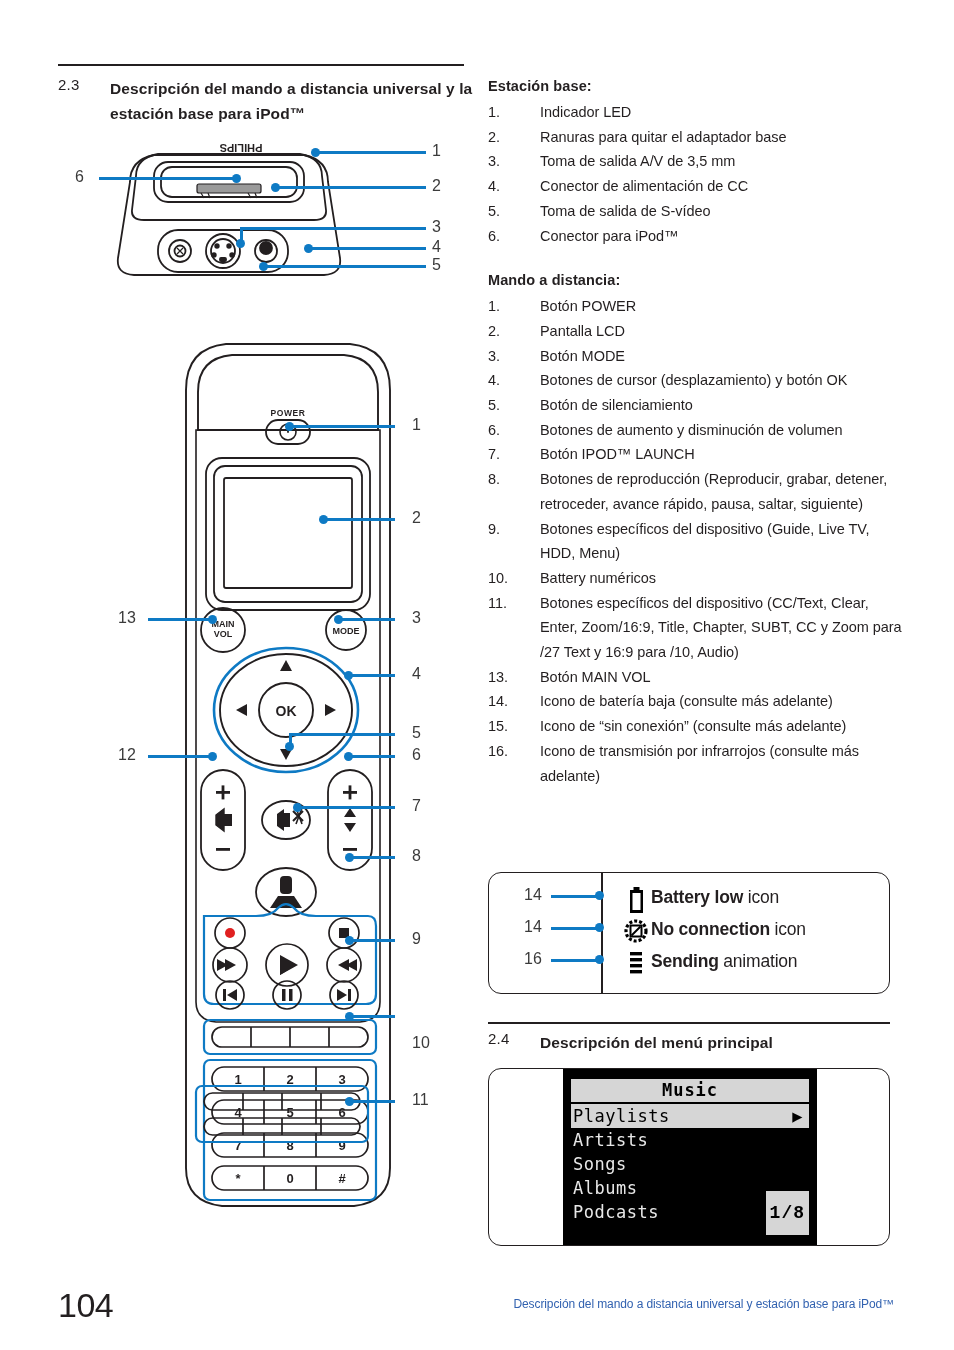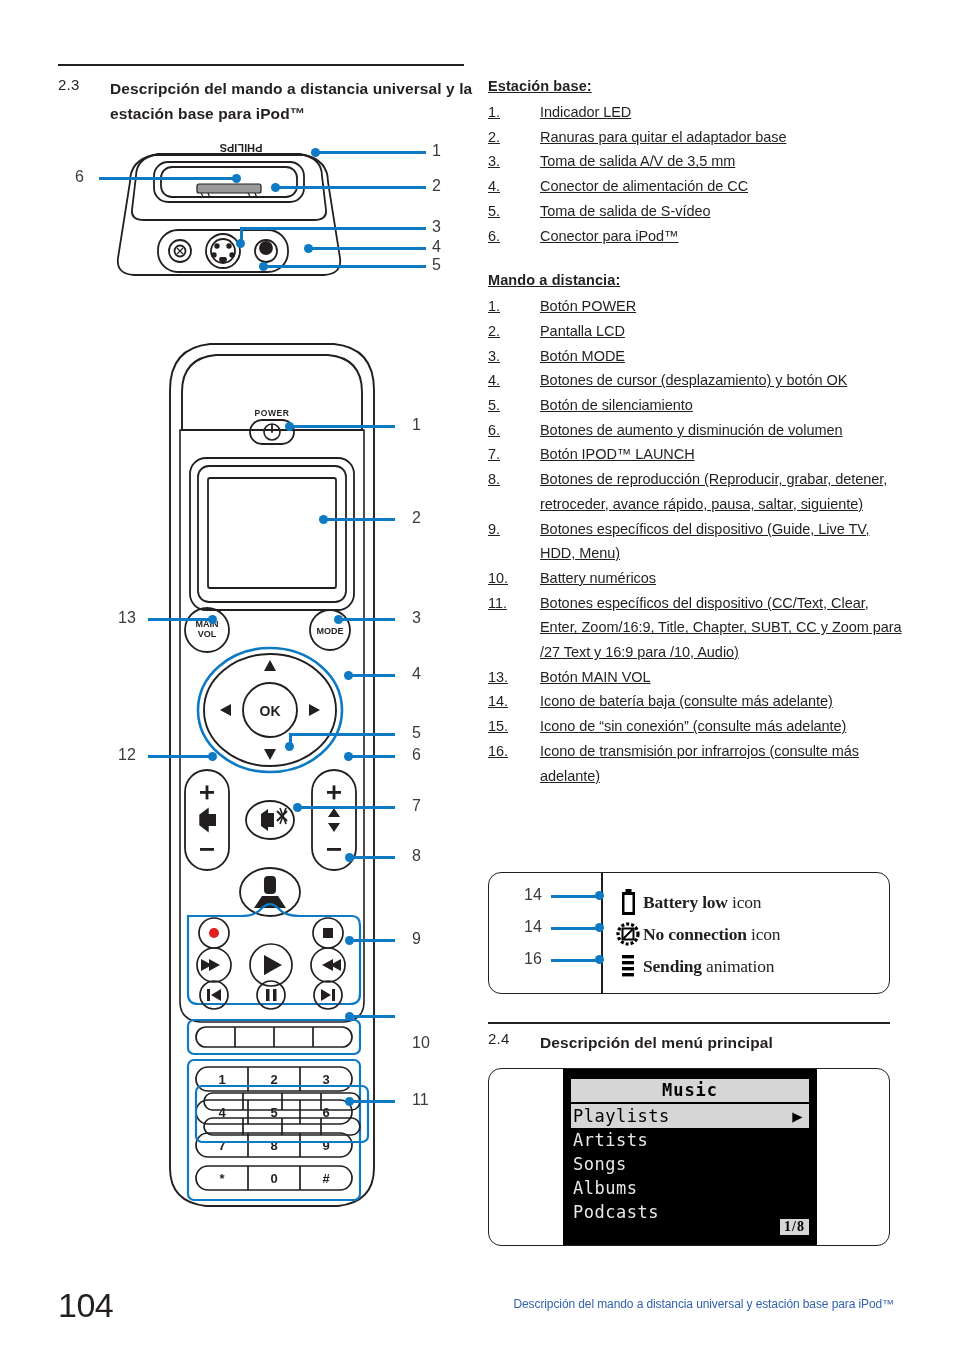--- a/index.html
+++ b/index.html
@@ -12,44 +12,44 @@
 
   
   .rule{position:absolute;height:2px;background:#231f20;}
   .sec-num{font-weight:normal;font-size:15px;letter-spacing:.2px;}
   .sec-title{font-weight:bold;font-size:15.5px;line-height:25px;letter-spacing:.1px;}
   #h23{position:absolute;left:58px;top:76px;width:420px;display:flex;}
   #h23 .sec-num{width:52px;flex:none;}
   #h23 .sec-title{flex:1;}
 
   
-  #right-col{position:absolute;left:488px;top:78px;width:420px;text-decoration:underline;}
+  #right-col{position:absolute;left:488px;top:78px;width:420px;}
   .list-head{font-weight:bold;font-size:14.5px;margin:0 0 6px 0;letter-spacing:.1px;}
   ul.numlist{list-style:none;margin:0 0 0 0;padding:0;}
   ul.numlist li{display:flex;font-size:14.5px;line-height:24.7px;letter-spacing:-.05px;}
   ul.numlist li .n{width:52px;flex:none;}
   ul.numlist li .t{flex:1;}
   .gap{height:24px;}
   .co-line{position:absolute;height:3px;background:#0e7ac4;}
   .co-dot{position:absolute;width:9px;height:9px;border-radius:50%;background:#0e7ac4;}
   .co-num{position:absolute;font-size:16px;color:#3b3b3b;font-family:"Liberation Sans",sans-serif;}
 
   
   #base-art{position:absolute;left:58px;top:132px;width:410px;height:165px;}
 
   
-  #remote-art{position:absolute;left:152px;top:330px;width:300px;height:890px;}
+  #remote-art{position:absolute;left:168px;top:330px;width:300px;height:890px;}
 
   
   #icon-box{
     position:absolute;left:488px;top:872px;width:402px;height:122px;
     border:1.6px solid #231f20;border-radius:13px;box-sizing:border-box;
   }
   #icon-box .divider{position:absolute;left:112px;top:0;bottom:0;width:1.6px;background:#231f20;}
-  .icon-row{position:absolute;left:124px;display:flex;align-items:center;height:30px;font-family:Liberation Serif, serif;}
+  .icon-row{position:absolute;left:132px;display:flex;align-items:flex-start;height:30px;}
   .icon-row .glyph{width:30px;flex:none;display:flex;align-items:center;justify-content:center;}
   .icon-row .lbl{font-size:17.5px;letter-spacing:-.2px;}
   .icon-row .lbl b{font-weight:bold;}
   .icon-row .lbl span{font-weight:normal;}
 
   
   #h24{position:absolute;left:488px;top:1030px;width:420px;display:flex;}
   #h24 .sec-num{width:52px;flex:none;}
   #h24 .sec-title{flex:1;}
 
@@ -68,22 +68,22 @@
     letter-spacing:1px;height:23px;line-height:23px;margin:4px 2px 2px 2px;
   }
   .lcd-item{
     color:#e8e8e8;font-family:"DejaVu Sans Mono",monospace;font-size:17px;
     height:24px;line-height:24px;padding-left:4px;letter-spacing:.5px;position:relative;
   }
   .lcd-item.sel{background:#d6d6d6;color:#000;margin:0 2px;padding-left:2px;}
   .lcd-item .arrow{position:absolute;right:6px;top:0;}
   .lcd-page{
     position:absolute;right:8px;bottom:12px;background:#d6d6d6;color:#000;
-    font-family:Liberation Serif, serif;font-weight:bold;font-size:14px;
-    padding:0 4px;letter-spacing:1px;
+    font-family:Liberation Mono, monospace;font-weight:bold;font-size:18px;
+    padding:12px 4px;letter-spacing:1px;
   }
 
   
   #page-no{position:absolute;left:58px;top:1286px;font-size:34px;letter-spacing:-.5px;color:#231f20;}
   #footer-text{position:absolute;right:60px;top:1297px;font-size:12px;color:#3262b0;letter-spacing:-.1px;}
 </style>
 </head>
 <body>
 
 <div class="page">

